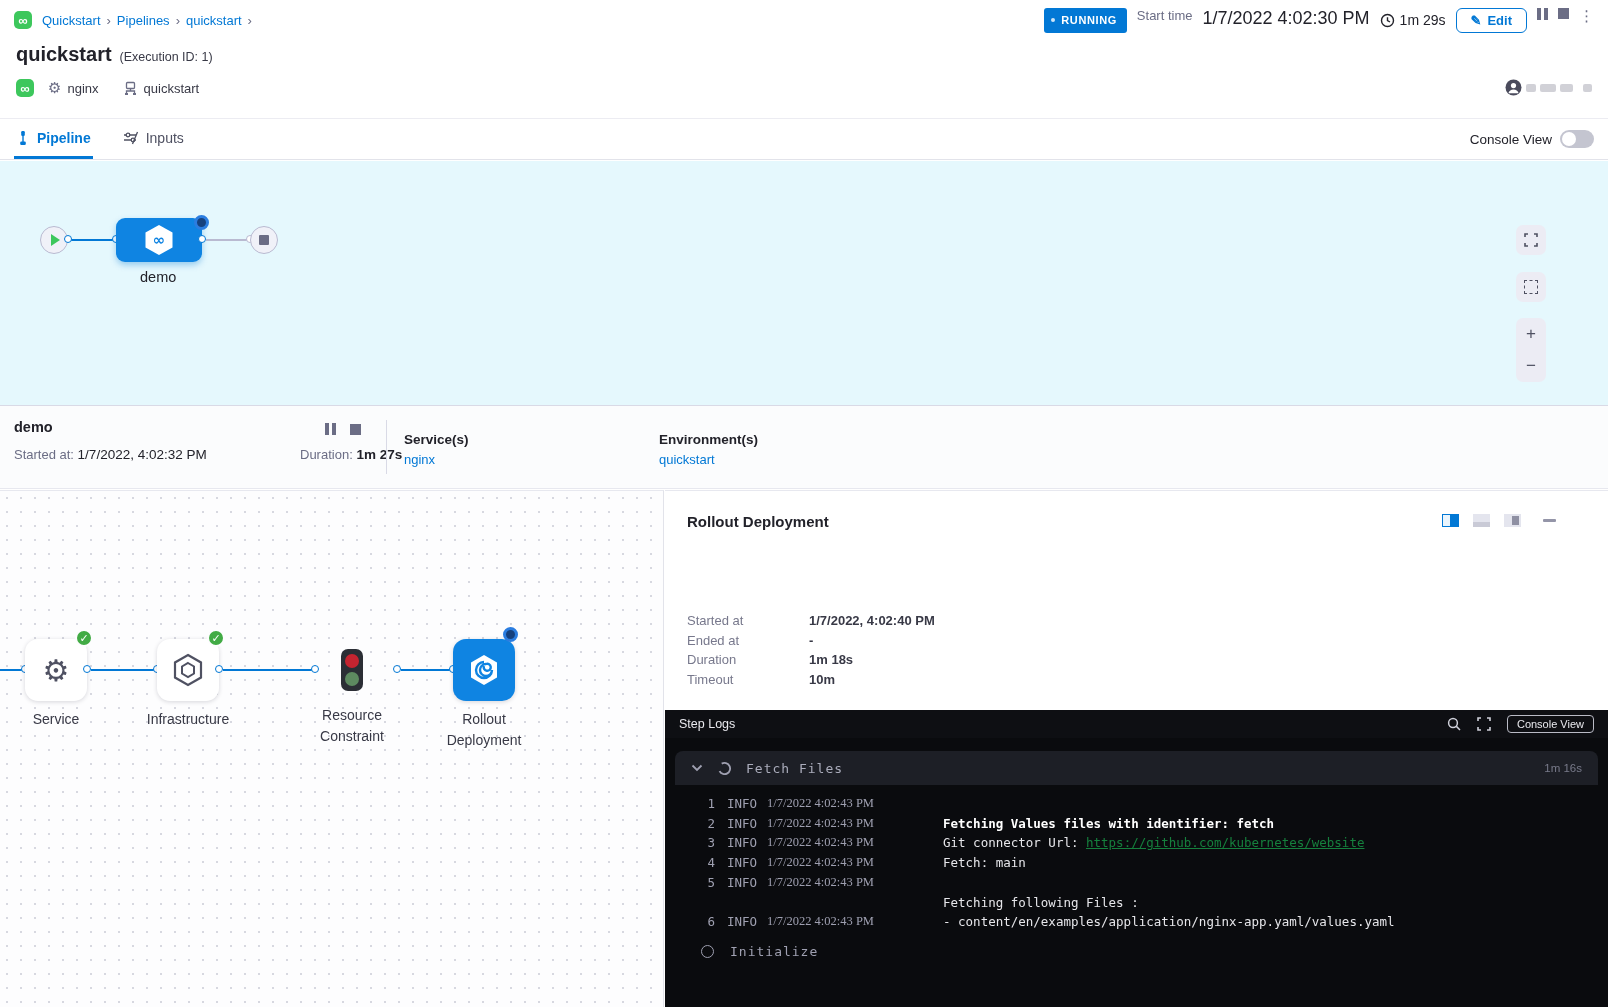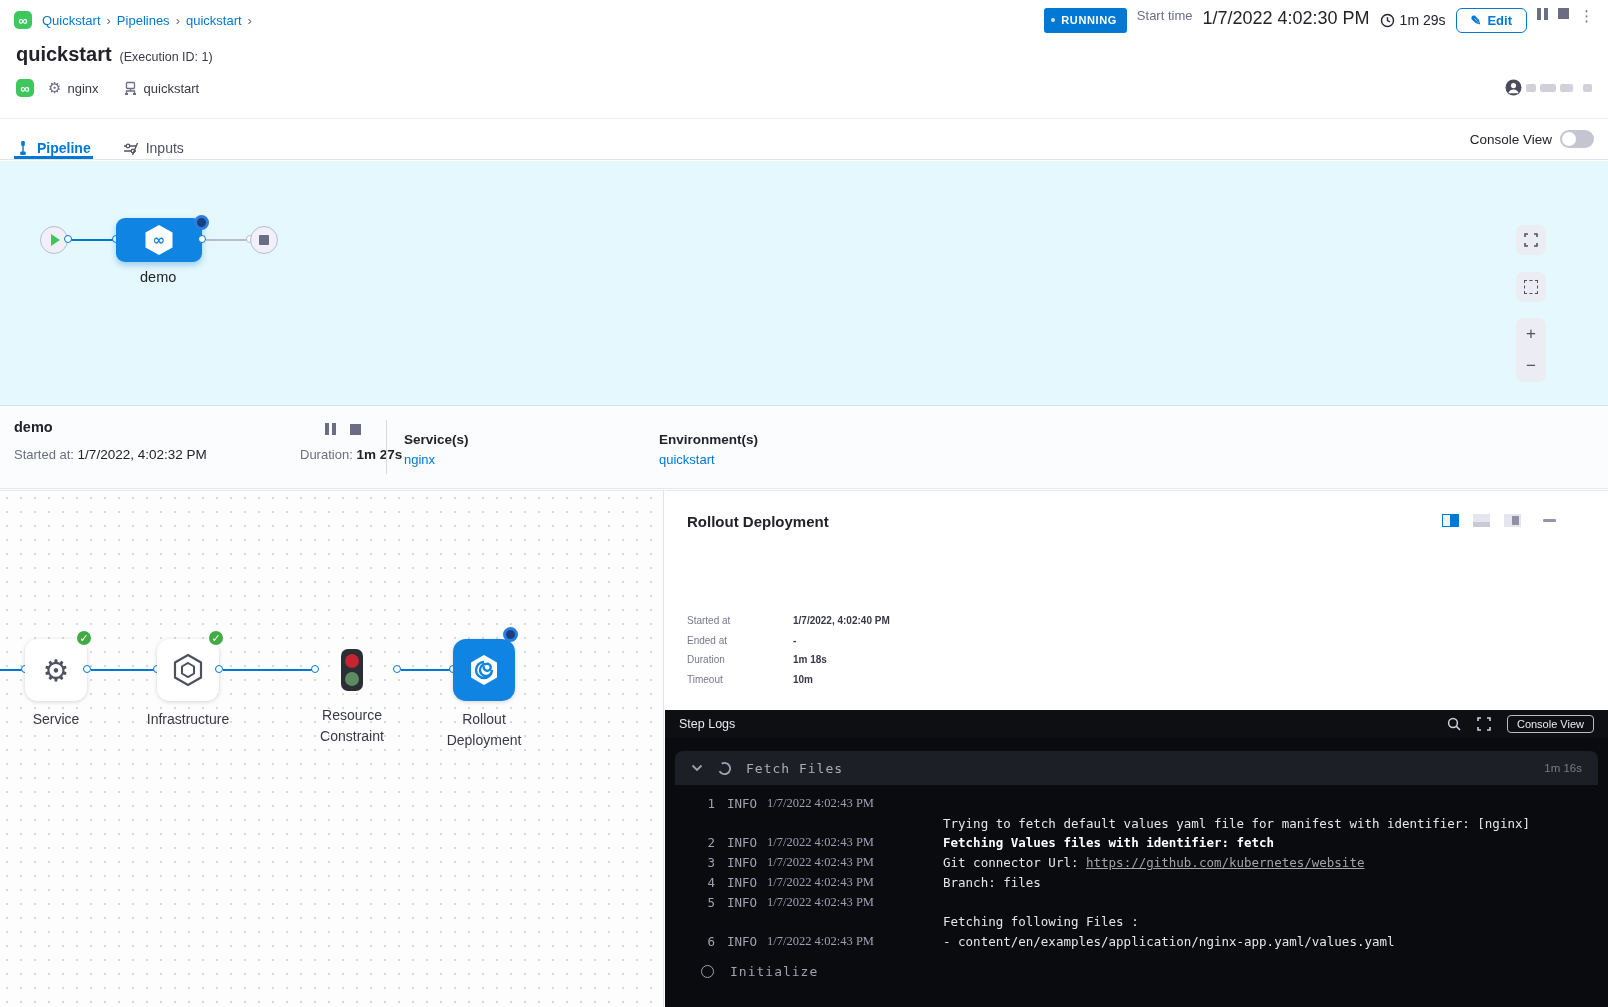--- a/index.html
+++ b/index.html
@@ -28,21 +28,21 @@
   .hdr-title { position:absolute; left:16px; top:43px; display:flex; align-items:baseline; gap:8px; }
   .hdr-title h1 { font-size:20px; font-weight:bold; color:#22222a; }
   .exec-id { font-size:12.5px; color:#383946; }
   .hdr-tags { position:absolute; left:16px; top:79px; display:flex; align-items:center; gap:10px; font-size:13px; color:#383946; }
   .tag { display:flex; align-items:center; gap:6px; }
   .gear-glyph { color:#6b6d85; font-size:15px; font-family:"DejaVu Sans", sans-serif; }
   .hdr-user { position:absolute; right:16px; top:79px; display:flex; align-items:center; gap:4px; }
   .redact { height:8px; background:#c6c6cd; border-radius:2px; opacity:.8; }
   
   .tabbar { position:absolute; left:0; top:118px; right:0; height:42px; border-top:1px solid #ececf2; border-bottom:1px solid #e2e3ea; display:flex; align-items:stretch; padding:0 14px; background:#fff; }
-  .tab { display:flex; align-items:flex-end; gap:7px; font-size:14px; color:#4f5162; padding:0 2px; margin-right:28px; cursor:pointer; border-bottom:3px solid transparent; }
+  .tab { display:flex; align-items:center; gap:7px; font-size:14px; color:#4f5162; padding:0 2px; margin-right:28px; cursor:pointer; border-bottom:3px solid transparent; }
   .tab.active { color:#0278d5; font-weight:bold; border-bottom-color:#0278d5; }
   .consoleview { margin-left:auto; display:flex; align-items:center; gap:8px; font-size:13.5px; color:#22222a; }
   .toggle { width:34px; height:18px; border-radius:9px; background:#c4c5d0; position:relative; cursor:pointer; }
   .toggle .knob { position:absolute; left:2px; top:2px; width:14px; height:14px; border-radius:50%; background:#fff; }
   
   .stage-canvas { position:absolute; left:0; top:161px; right:0; height:244px; background:#e5f8fd; }
   .edge-node { position:absolute; width:28px; height:28px; border-radius:50%; background:#f0f1f8; border:1.5px solid #b9bad1; display:flex; align-items:center; justify-content:center; cursor:pointer; }
   .play-tri { width:0; height:0; border-left:9px solid #3dc75c; border-top:6px solid transparent; border-bottom:6px solid transparent; margin-left:3px; }
   .stop-sq { width:10px; height:10px; background:#6b6d85; border-radius:1px; }
   .stage-node { position:absolute; left:116px; top:57px; width:86px; height:44px; background:#0f84e2; border-radius:9px; box-shadow:0 3px 6px rgba(2,120,213,.35); display:flex; align-items:center; justify-content:center; cursor:pointer; }
@@ -89,40 +89,40 @@
   .li1 i { position:absolute; right:0; top:0; bottom:0; width:8px; background:#0278d5; display:block; }
   .li2 { width:17px; height:13px; background:#e4e5ee; position:relative; cursor:pointer; }
   .li2 i { position:absolute; left:0; right:0; bottom:0; height:5px; background:#c9cad6; display:block; }
   .li3 { width:17px; height:13px; background:#e4e5ee; position:relative; cursor:pointer; }
   .li3 i { position:absolute; right:2px; top:2px; bottom:2px; width:7px; background:#8f90a3; display:block; }
   .li-min { width:13px; height:3px; background:#9495a8; border-radius:1px; cursor:pointer; margin-left:8px; }
   .panel-tabs { position:absolute; left:0; right:0; top:62px; height:40px; border-bottom:1px solid #dcdde8; display:flex; padding-left:22px; gap:26px; }
   .ptab { font-size:14px; color:#4f5162; display:flex; align-items:center; border-bottom:3px solid transparent; cursor:pointer; }
   .ptab.active { color:#22222a; font-weight:bold; border-bottom-color:#0278d5; }
   .details-rows { position:absolute; left:22px; top:120px; }
-  .drow { display:flex; font-size:10px; line-height:19.6px; }
+  .drow { display:flex; font-size:13px; line-height:19.6px;gap:16px; }
   .drow .dl { width:106px; color:#77788c; }
   .drow .dv { color:#383946; font-weight:bold; }
   
   .logbar { position:absolute; left:665px; right:0; top:710px; height:28px; background:#0e0f13; display:flex; align-items:center; padding:0 14px; }
   .logbar-title { color:#e9e9ee; font-size:12.5px; }
   .logbar-right { margin-left:auto; display:flex; align-items:center; gap:16px; }
   .cv-btn { border:1px solid #babbc6; color:#e9e9ee; font-size:11px; padding:2px 9px; border-radius:4px; cursor:pointer; background:transparent; }
   .console { position:absolute; left:665px; right:0; top:738px; bottom:0; background:#0a0b0e; font-family:"DejaVu Sans Mono", monospace; }
   .section-row { margin:13px 10px 6px 10px; height:34px; background:#1d1f26; border-radius:8px 8px 0 0; display:flex; align-items:center; padding:0 16px; gap:14px; cursor:pointer; }
   .section-title { color:#aaacbb; font-size:13px; letter-spacing:1px; }
   .section-dur { margin-left:auto; color:#787a8a; font-size:11.5px; font-family:"Liberation Sans", sans-serif; }
   .log-lines { padding:3px 0 0 34px; }
   .log-row { display:flex; font-size:12.5px; line-height:19.7px; color:#9fa0b1; white-space:pre; }
   .log-row .ln { width:16px; text-align:right; margin-right:12px; }
   .log-row .lv { width:40px; }
   .log-row .tm { width:176px;font-family:Liberation Serif, serif; }
   .log-row .msg { color:#e6e6ea; }
   .log-row .msg.b { color:#ffffff; font-weight:bold; }
-  .log-link { color:#a3a3a3; text-decoration:underline; cursor:pointer; }
+  .log-link { color:#15803d; text-decoration:underline; cursor:pointer; }
   .init-row { display:flex; align-items:center; gap:16px; margin:12px 0 0 36px; color:#9fa0b1; font-size:13px; letter-spacing:1px; }
   .init-circle { width:13px; height:13px; border:1.5px solid #9fa0b1; border-radius:50%; }
   svg { display:block; }
 </style>
 </head>
 <body>
 
 <div class="app">
 
   <div class="hdr-row1">
@@ -375,24 +375,23 @@
           <path d="M1.5 1.5 L6 6 L10.5 1.5" fill="none" stroke="#9fa0b1" stroke-width="1.8"></path>
         </svg>
       <svg width="15" height="15" viewBox="0 0 15 15">
           <circle cx="7.5" cy="7.5" r="5.6" fill="none" stroke="#9fa0b1" stroke-width="1.8" stroke-dasharray="26 10" transform="rotate(-120 7.5 7.5)"></circle>
         </svg>
       <span class="section-title">Fetch Files</span>
       <span class="section-dur">1m 16s</span>
     </div>
     <div class="log-lines" id="log-lines">
         <div class="log-row"><span class="ln">1</span><span class="lv">INFO</span><span class="tm">1/7/2022 4:02:43 PM</span><span class="msg"></span></div>
-        <div class="log-row"><span class="ln"></span><span class="lv"></span><span class="tm"></span><span class="msg">Trying to fetch default values yaml file for manifest with identifier: [nginx]</span></div>
         <div class="log-row"><span class="ln">2</span><span class="lv">INFO</span><span class="tm">1/7/2022 4:02:43 PM</span><span class="msg b">Fetching Values files with identifier: fetch</span></div>
         <div class="log-row"><span class="ln">3</span><span class="lv">INFO</span><span class="tm">1/7/2022 4:02:43 PM</span><span class="msg">Git connector Url: <a class="log-link">https://github.com/kubernetes/website</a></span></div>
-        <div class="log-row"><span class="ln">4</span><span class="lv">INFO</span><span class="tm">1/7/2022 4:02:43 PM</span><span class="msg">Branch: files</span></div>
+        <div class="log-row"><span class="ln">4</span><span class="lv">INFO</span><span class="tm">1/7/2022 4:02:43 PM</span><span class="msg">Fetch: main</span></div>
         <div class="log-row"><span class="ln">5</span><span class="lv">INFO</span><span class="tm">1/7/2022 4:02:43 PM</span><span class="msg"></span></div>
         <div class="log-row"><span class="ln"></span><span class="lv"></span><span class="tm"></span><span class="msg">Fetching following Files :</span></div>
         <div class="log-row"><span class="ln">6</span><span class="lv">INFO</span><span class="tm">1/7/2022 4:02:43 PM</span><span class="msg">- content/en/examples/application/nginx-app.yaml/values.yaml</span></div>
       </div>
     <div class="init-row">
       <span class="init-circle"></span>
       <span>Initialize</span>
     </div>
   </div>
 

